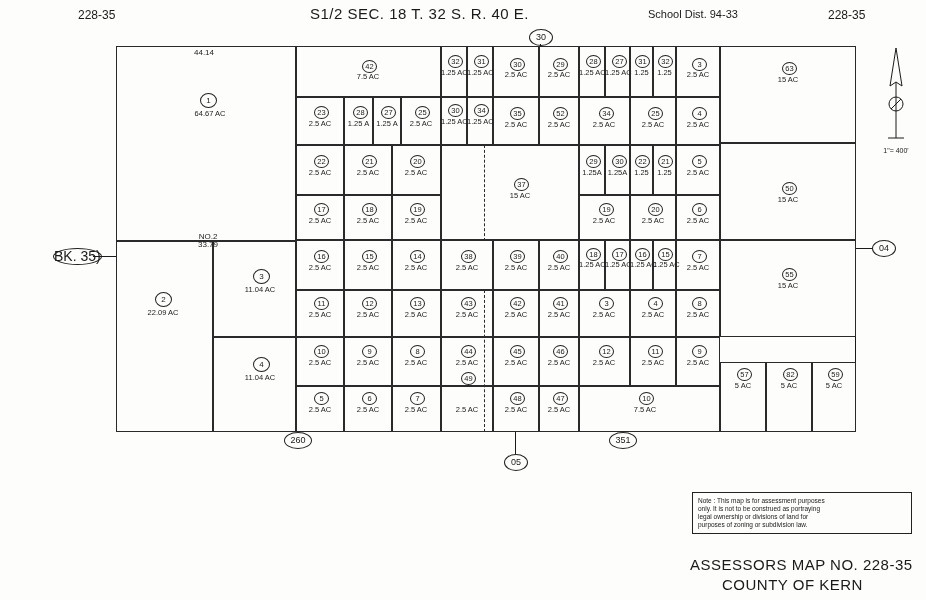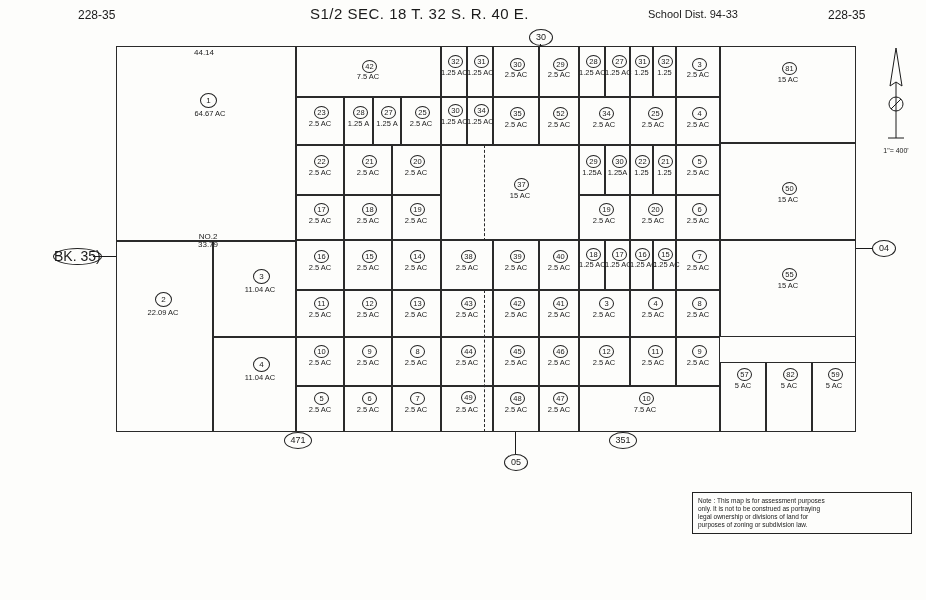--- a/index.html
+++ b/index.html
@@ -146,21 +146,21 @@
 
   <div class="cell" style="left:653px;top:46px;width:23px;height:51px;"></div>
   <div class="cnum" style="left:658px;top:55px;">32</div>
   <div class="ac" style="left:653px;top:69px;width:23px;">1.25</div>
 
   <div class="cell" style="left:676px;top:46px;width:44px;height:51px;"></div>
   <div class="cnum" style="left:692px;top:58px;">3</div>
   <div class="ac" style="left:678px;top:71px;width:40px;">2.5 AC</div>
 
   <div class="cell" style="left:720px;top:46px;width:136px;height:97px;"></div>
-  <div class="cnum" style="left:782px;top:62px;">81</div>
+  <div class="cnum" style="left:782px;top:62px;">63</div>
   <div class="ac" style="left:768px;top:76px;width:40px;">15 AC</div>
 
   <div class="cell" style="left:296px;top:97px;width:48px;height:48px;"></div>
   <div class="cnum" style="left:314px;top:106px;">23</div>
   <div class="ac" style="left:300px;top:120px;width:40px;">2.5 AC</div>
 
   <div class="cell" style="left:344px;top:97px;width:29px;height:48px;"></div>
   <div class="cnum" style="left:353px;top:106px;">28</div>
   <div class="ac" style="left:344px;top:120px;width:29px;">1.25 A</div>
 
@@ -402,21 +402,21 @@
 
   <div class="cell" style="left:344px;top:386px;width:48px;height:46px;"></div>
   <div class="cnum" style="left:362px;top:392px;">6</div>
   <div class="ac" style="left:348px;top:406px;width:40px;">2.5 AC</div>
 
   <div class="cell" style="left:392px;top:386px;width:49px;height:46px;"></div>
   <div class="cnum" style="left:410px;top:392px;">7</div>
   <div class="ac" style="left:396px;top:406px;width:40px;">2.5 AC</div>
 
   <div class="cell" style="left:441px;top:386px;width:52px;height:46px;"></div>
-  <div class="cnum" style="left:461px;top:391px;">49</div>
+  <div class="cnum" style="left:461px;top:372px;">49</div>
   <div class="ac" style="left:447px;top:406px;width:40px;">2.5 AC</div>
 
   <div class="cell" style="left:493px;top:386px;width:46px;height:46px;"></div>
   <div class="cnum" style="left:510px;top:392px;">48</div>
   <div class="ac" style="left:496px;top:406px;width:40px;">2.5 AC</div>
 
   <div class="cell" style="left:539px;top:386px;width:40px;height:46px;"></div>
   <div class="cnum" style="left:553px;top:392px;">47</div>
   <div class="ac" style="left:539px;top:406px;width:40px;">2.5 AC</div>
 
@@ -424,21 +424,21 @@
   <div class="cnum" style="left:639px;top:392px;">10</div>
   <div class="ac" style="left:625px;top:406px;width:40px;">7.5 AC</div>
 
   <div class="dashline" style="left:484px;top:145px;height:96px;"></div>
   <div class="dashline" style="left:484px;top:290px;height:142px;"></div>
 
   <div class="roadcirc" style="left:53px;top:248px;min-width:40px;font-size:14px;">BK. 35)</div>
   <div class="roadcirc sq" style="left:872px;top:240px;">04</div>
   <div class="roadcirc sq" style="left:529px;top:29px;">30</div>
   <div class="roadcirc sq" style="left:504px;top:454px;">05</div>
-  <div class="roadcirc" style="left:284px;top:432px;">471</div>
+  <div class="roadcirc" style="left:284px;top:432px;">260</div>
   <div class="roadcirc" style="left:609px;top:432px;">351</div>
 
   <div class="tick" style="left:93px;top:256px;width:23px;height:1px;"></div>
   <div class="tick" style="left:856px;top:248px;width:16px;height:1px;"></div>
   <div class="tick" style="left:540px;top:44px;width:1px;height:2px;"></div>
   <div class="tick" style="left:515px;top:432px;width:1px;height:22px;"></div>
 
   <div class="northarrow">
     <svg width="40" height="100" viewBox="0 0 40 100">
       <polygon points="20,2 26,40 20,36 14,40" fill="none" stroke="#1a1a1a" stroke-width="1"></polygon>
@@ -450,14 +450,16 @@
   </div>
   <div class="lbl" style="left:866px;top:146px;width:60px;font-size:7px;">1"= 400'</div>
 
   <div class="notebox">
     <div>Note : This map is for assessment purposes</div>
     <div>only.  It is not to be construed as portraying</div>
     <div>legal ownership  or  divisions of land  for</div>
     <div>purposes of zoning or subdivision law.</div>
   </div>
 
+  <div class="assessor">ASSESSORS  MAP  NO. 228-35</div>
+  <div class="county">COUNTY  OF  KERN</div>
 
 </div>
 
 </body></html>

